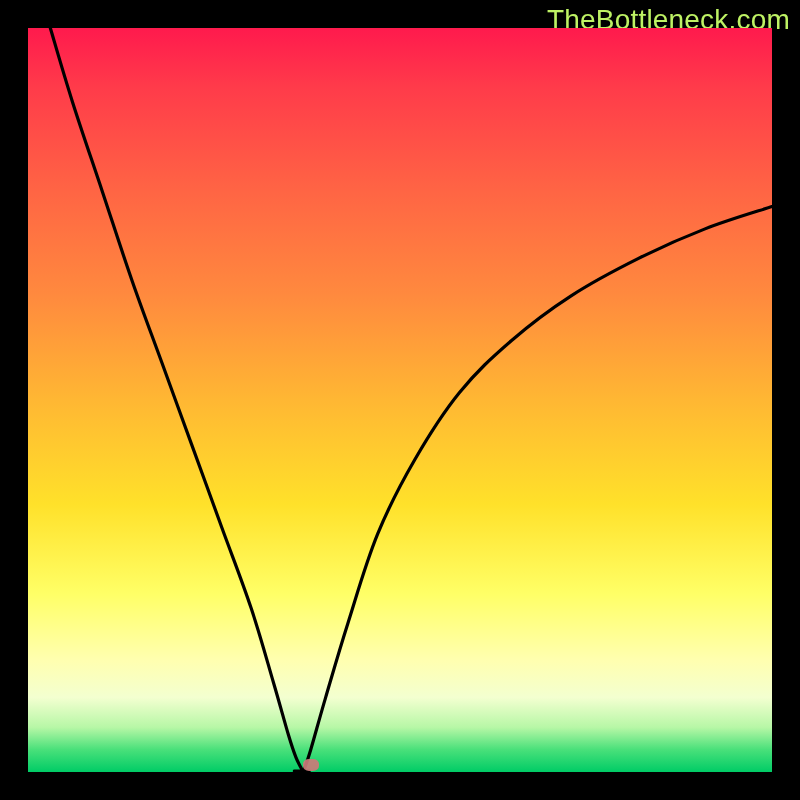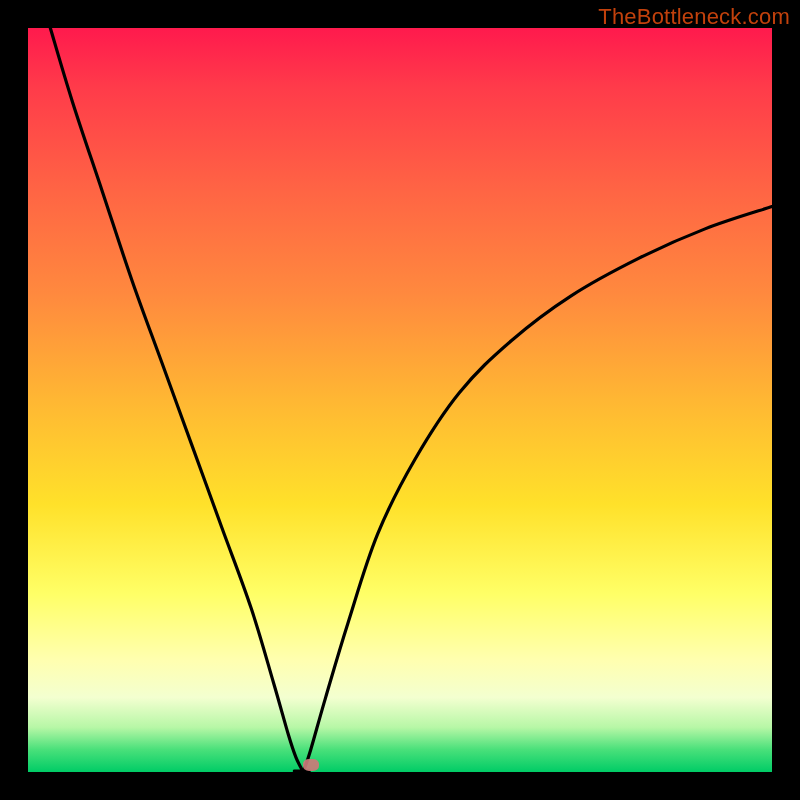--- a/index.html
+++ b/index.html
@@ -39,22 +39,22 @@
       #f3ffd0 90%,
       #b7f7a6 94%,
       #49e07a 97%,
       #00cc66 100%
     );
   }
   .watermark {
     position: absolute;
     top: 4px;
     right: 10px;
-    color: #c2410c;
-    font-size: 22px;
+    color: #bef264;
+    font-size: 28px;
     letter-spacing: 0.2px;
     user-select: none;
   }
   svg.curve {
     position: absolute;
     left: 0;
     top: 0;
     width: 744px;
     height: 744px;
     overflow: visible;

